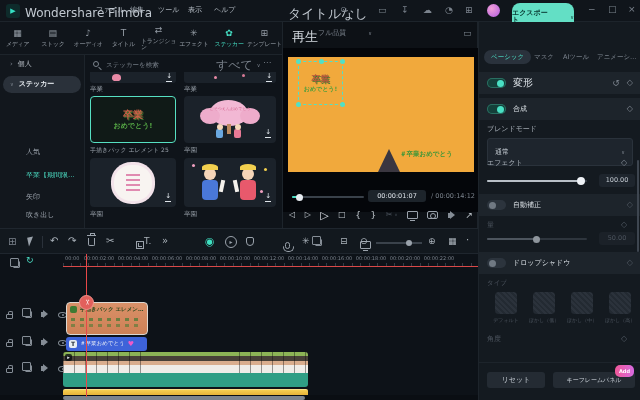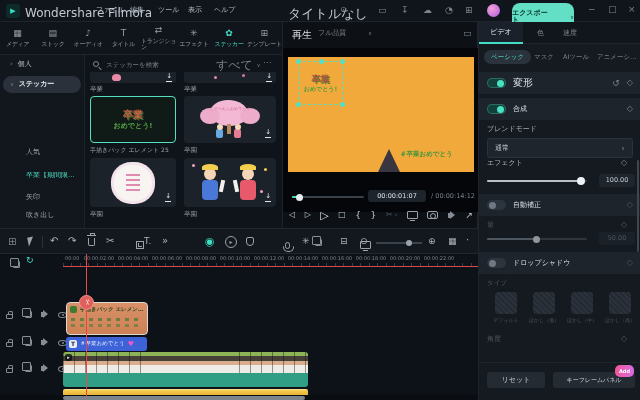--- a/index.html
+++ b/index.html
@@ -207,21 +207,21 @@
       <div class="abs" style="left:8px;top:6px;width:3px;height:3px;border-radius:50%;background:#f0a0c0"></div>
       <div class="abs" style="left:80px;top:10px;width:3px;height:3px;border-radius:50%;background:#f2cf4e"></div>
       <div class="abs" style="left:76px;top:32px;width:3px;height:3px;border-radius:50%;background:#f0a0c0"></div>
       <span class="abs dl" style="right:5px;bottom:5px">↓</span>
     </div>
     <span class="abs" style="left:5px;top:156px;font-size:6.5px;color:#98a0a9">卒園</span>
     <span class="abs" style="left:99px;top:156px;font-size:6.5px;color:#98a0a9">卒園</span>
   </div>
 
   <div class="abs" style="left:283px;top:22px;width:195px;height:206px;background:#0d1116;border-right:1px solid #1d242b">
-    <span class="abs" style="left:9px;top:8px;font-size:10px;color:#d6dce2">再生</span>
+    <span class="abs" style="left:9px;top:8px;font-size:13px;color:#d6dce2">再生</span>
     <div class="abs row" style="left:35px;top:8px;gap:22px">
       <span class="dim" style="font-size:7px">フル品質</span>
       <span class="dim" style="font-size:5px">∨</span>
     </div>
     <span class="abs dim" style="left:180px;top:7px;font-size:9px">▭</span>
 
     <div class="abs" style="left:0;top:26px;width:195px;height:164px;background:#04060a">
       <div class="abs" style="left:5px;top:9px;width:186px;height:115px;background:#f1a93c;overflow:hidden">
 
         <div class="abs" style="left:62px;top:0;width:77px;height:115px;
@@ -268,27 +268,20 @@
         </span>
       <span class="ic-mon"></span>
       <span class="ic-cam"></span>
       <span class="ic-spk"></span>
       <span style="font-size:9px;color:#c0c7cd">↗</span>
     </div>
   </div>
 
   <div class="abs panel" style="left:478px;top:22px;width:162px;height:378px;border-left:1px solid #1d242b">
 
-    <div class="abs" style="left:0;top:0;width:162px;height:22px;background:#11161c;border-bottom:1px solid #1d242b">
-      <div class="abs" style="left:0;top:0;width:44px;height:22px;background:#1a212a;border-bottom:2px solid #44dcc2;display:flex;align-items:center;justify-content:center">
-          <span style="font-size:7px;color:#e6ebf0">ビデオ</span>
-        </div>
-      <span class="abs dim" style="left:58px;top:8px;font-size:7px">色</span>
-      <span class="abs dim" style="left:84px;top:8px;font-size:7px">速度</span>
-    </div>
 
     <div class="abs row" style="left:5px;top:28px;height:14px;padding:0 7px;background:#2a323c;border-radius:7px">
         <span class="teal" style="font-size:6.5px">ベーシック</span>
       </div>
     <span class="abs dim" style="left:55px;top:32px;font-size:6.5px">マスク</span>
     <span class="abs dim" style="left:84px;top:32px;font-size:6.5px">AIツール</span>
     <span class="abs dim ellip" style="left:118px;top:32px;font-size:6.5px;max-width:42px">アニメーション</span>
 
     <div class="abs row" style="left:0;top:50px;width:162px;height:22px;background:#1d242b;padding:0 8px;gap:7px">
       <span class="tgl on"></span>
@@ -299,21 +292,21 @@
     </div>
 
     <div class="abs row" style="left:0;top:76px;width:162px;height:22px;background:#1d242b;padding:0 8px;gap:7px">
       <span class="tgl on"></span>
       <span style="font-size:7px;color:#dde3e8">合成</span>
       <span style="flex:1"></span>
       <span class="dim" style="font-size:8px">◇</span>
     </div>
 
     <span class="abs" style="left:8px;top:104px;font-size:7px;color:#a8b0b8">ブレンドモード</span>
-    <div class="abs row" style="left:8px;top:116px;width:146px;height:20px;background:#1e252d;border:1px solid #2a323b;border-radius:3px;padding:1px 7px;justify-content:space-between">
+    <div class="abs row" style="left:8px;top:116px;width:146px;height:28px;background:#1e252d;border:1px solid #2a323b;border-radius:3px;padding:1px 7px;justify-content:space-between">
       <span style="font-size:7px;color:#c4cbd2">通常</span>
       <span class="dim" style="font-size:5px">∨</span>
     </div>
 
     <span class="abs" style="left:8px;top:138px;font-size:7px;color:#a8b0b8">エフェクト</span>
     <span class="abs dim" style="left:142px;top:137px;font-size:8px">◇</span>
     <div class="abs" style="left:8px;top:158px;width:100px;height:2px;background:#3a424b;border-radius:1px">
       <div style="width:94px;height:2px;background:#b9c0c7;border-radius:1px"></div>
       <div style="position:absolute;left:90px;top:-3px;width:8px;height:8px;border-radius:50%;background:#eef2f6"></div>
     </div>

